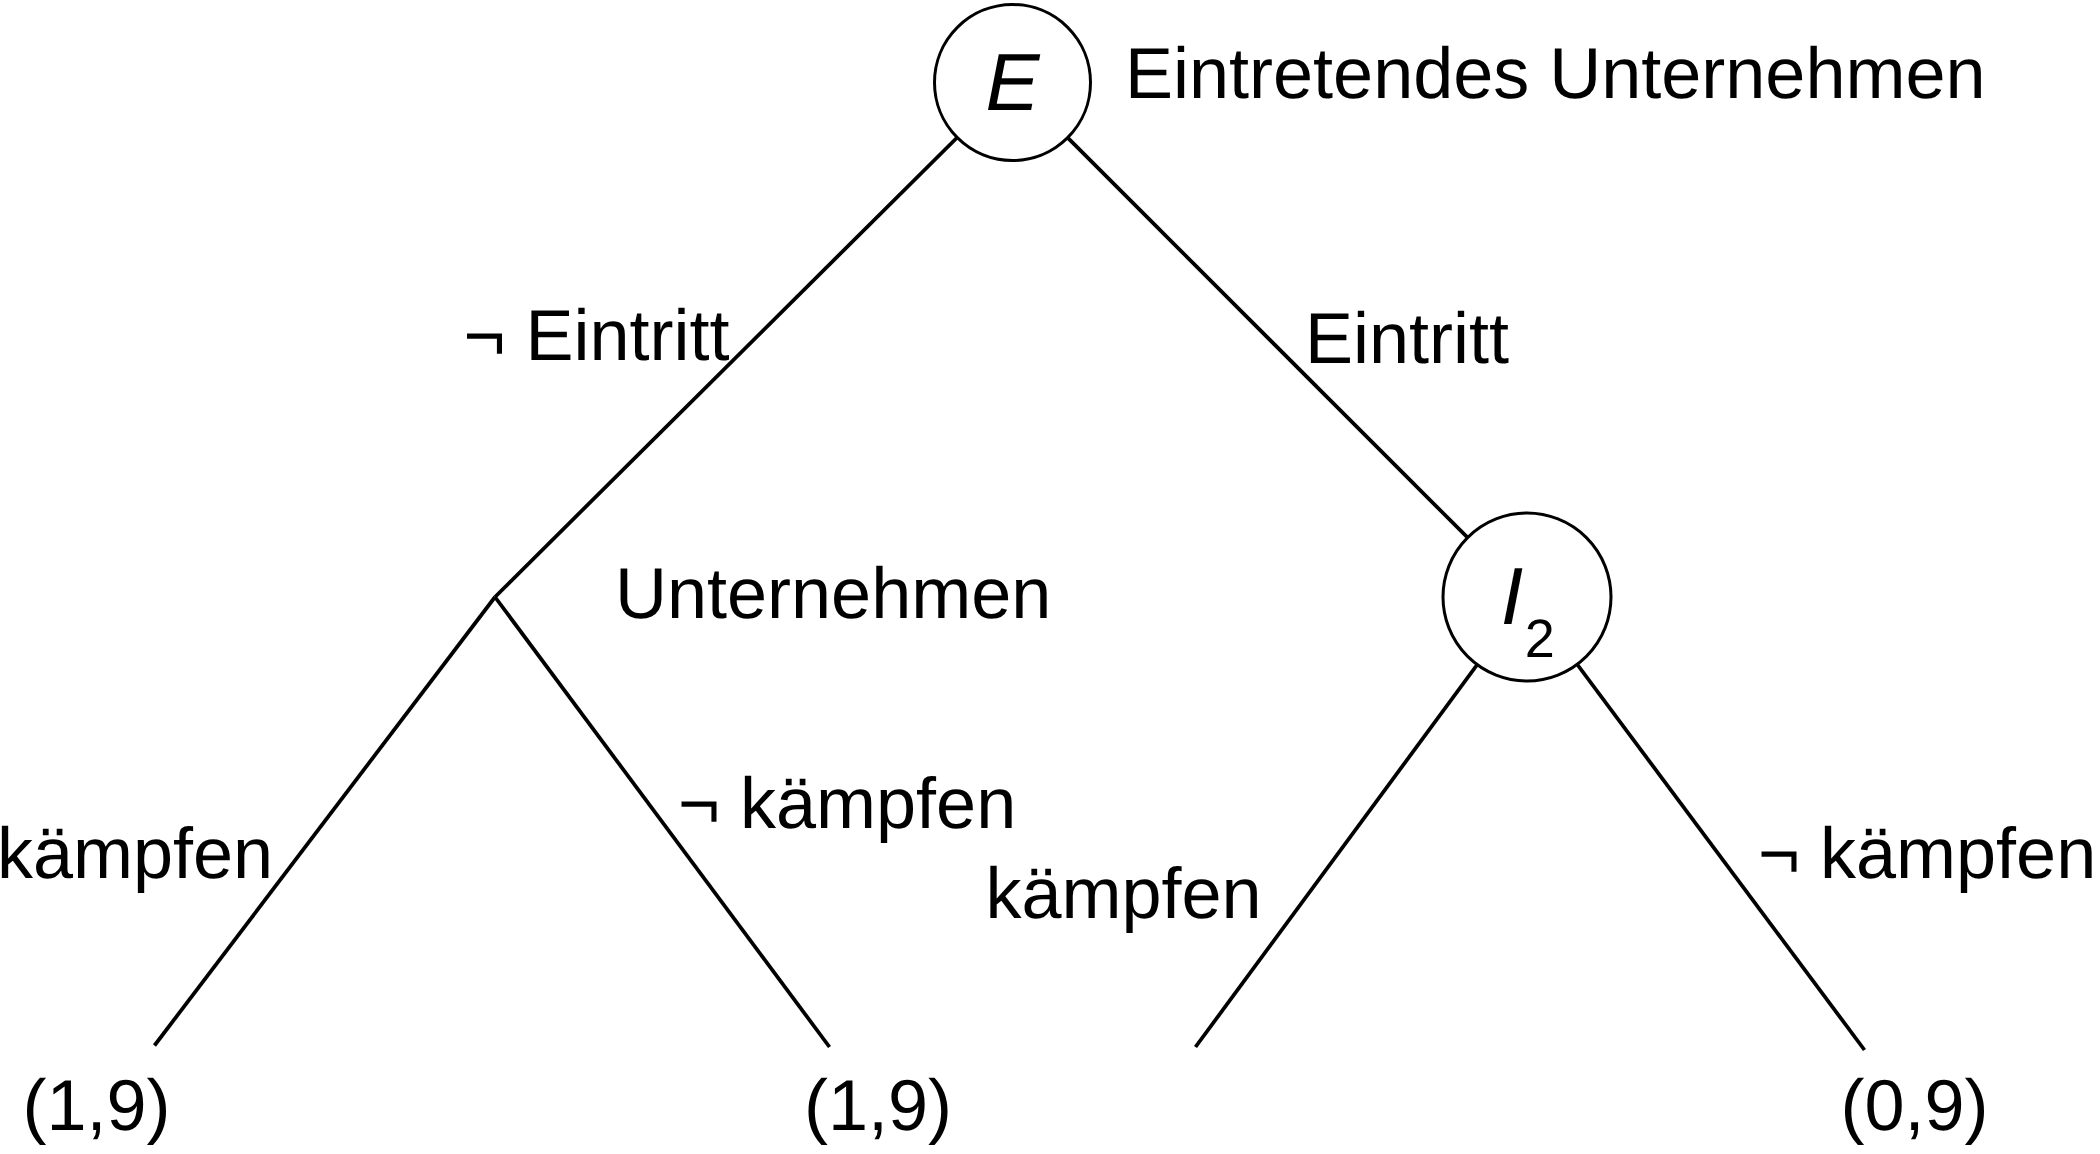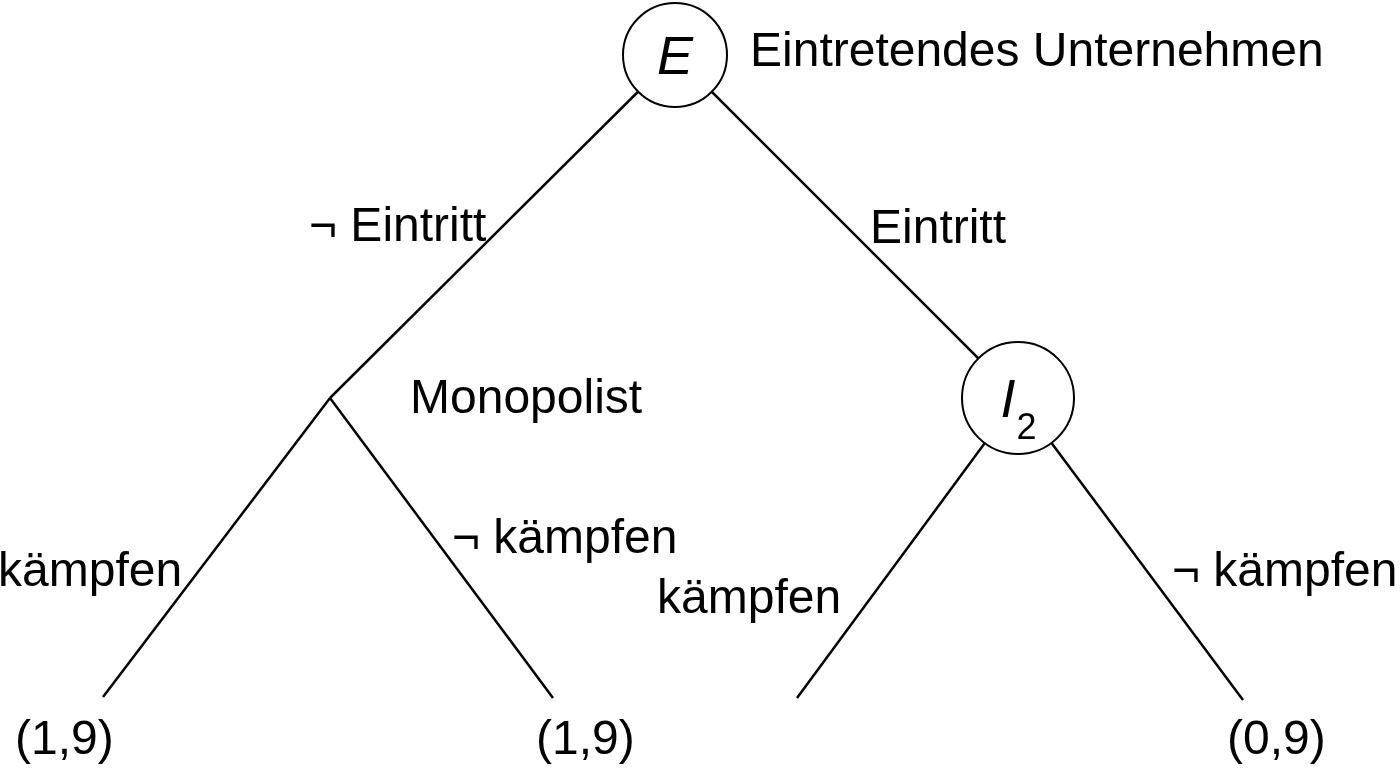--- a/index.html
+++ b/index.html
@@ -69,21 +69,21 @@
   <div class="node" style="left:622px; top:2px; width:106px; height:106px;">
     <span>E</span>
   </div>
 
 
   <div class="node" style="left:961px; top:341px; width:114px; height:114px;">
     <span><i>I</i><sub>2</sub></span>
   </div>
 
   <div class="lbl" style="left:750px; top:26px;">Eintretendes Unternehmen</div>
-  <div class="lbl" style="left:410px; top:373px;">Monopolist</div>
+  <div class="lbl" style="left:410px; top:373px;">Unternehmen</div>
 
   <div class="lbl" style="left:277px; top:201px;margin-left:32px;">¬ Eintritt</div>
   <div class="lbl" style="left:870px; top:203px;text-align:right;">Eintritt</div>
   <div class="lbl" style="left:-2px; top:546px;">kämpfen</div>
   <div class="lbl" style="left:452px; top:513px;">¬ kämpfen</div>
   <div class="lbl" style="left:657px; top:573px;">kämpfen</div>
   <div class="lbl" style="left:1172px; top:546px;">¬ kämpfen</div>
 
   <div class="lbl" style="left:15px; top:714px;">(1,9)</div>
   <div class="lbl" style="left:536px; top:714px;">(1,9)</div>

